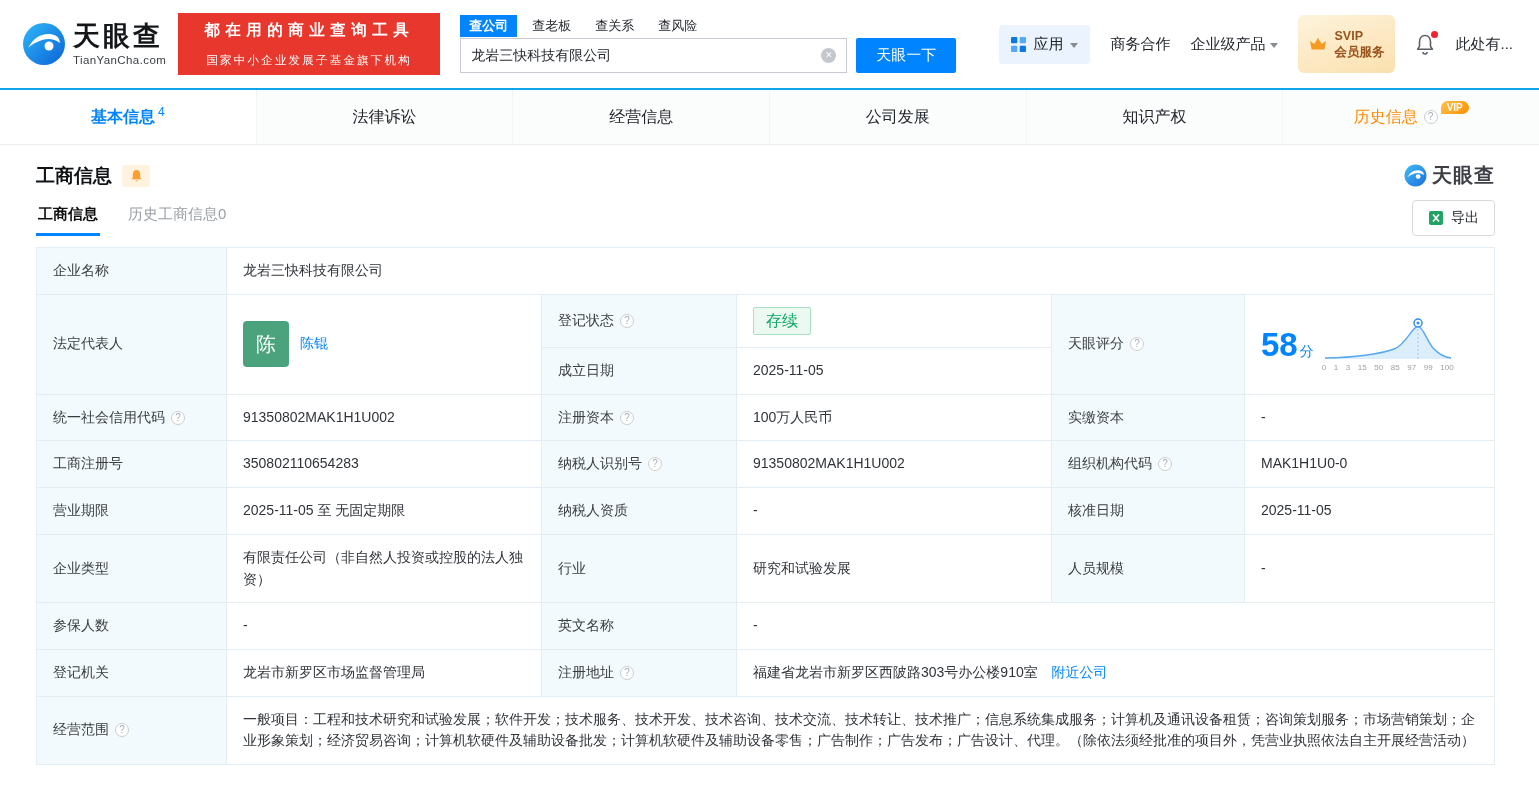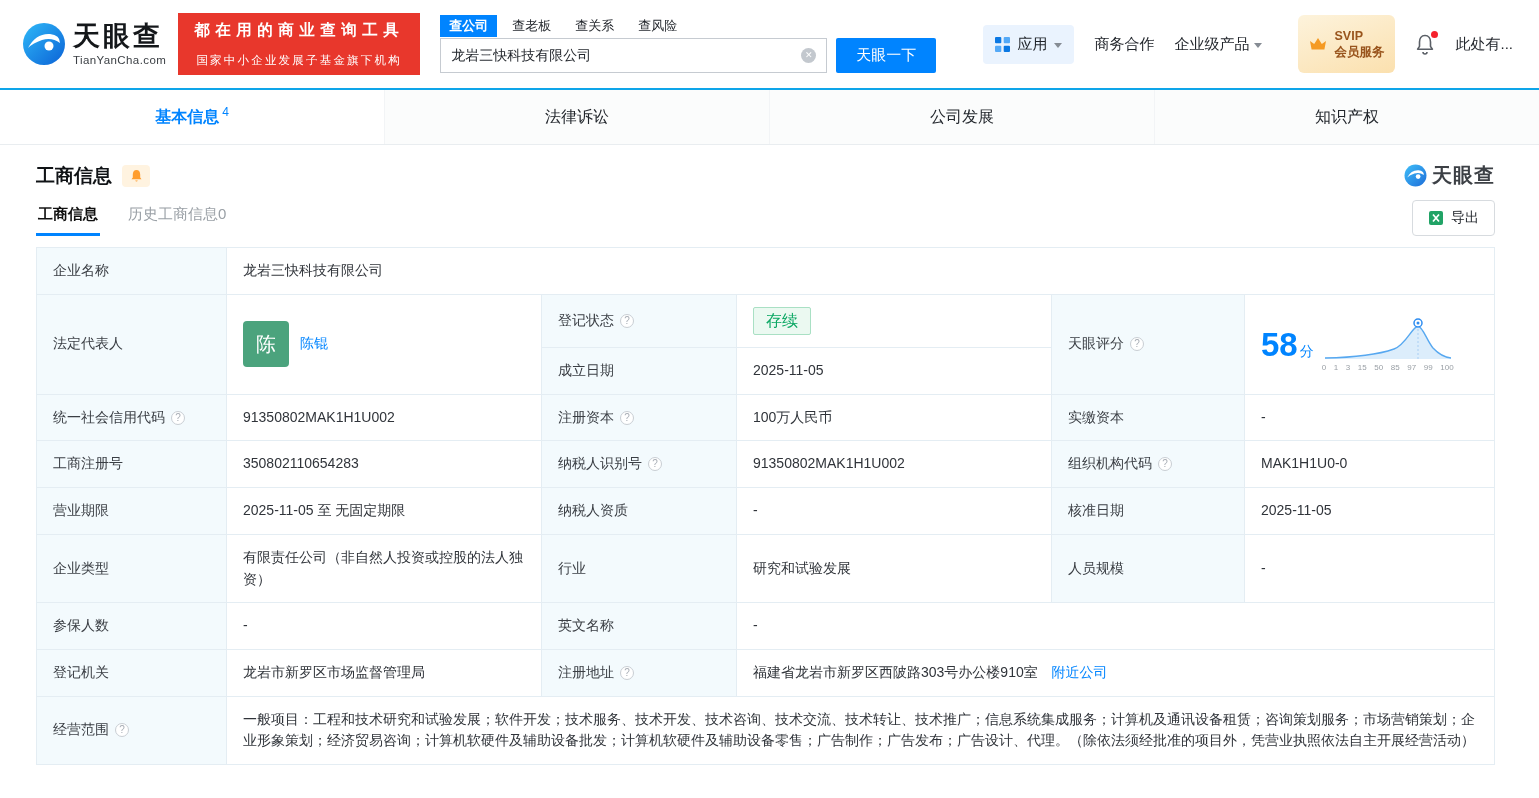--- a/index.html
+++ b/index.html
@@ -9,40 +9,40 @@
     color:#30343a; background:#fff;
   }
   a { text-decoration:none; }
 
   
   .topbar { height:88px; display:flex; align-items:center; padding:0 26px 0 22px; }
   .logo { display:flex; align-items:center; gap:7px; }
   .logo-txt { display:flex; flex-direction:column; }
   .logo-cn { font-size:27px; font-weight:bold; color:#14171a; letter-spacing:3px; line-height:1; }
   .logo-en { font-size:11.5px; color:#3c4045; margin-top:4px; letter-spacing:.4px; }
-  .slogan { margin-left:12px; background:#e8372c; color:#fff; text-align:center; padding:7px 16px; }
+  .slogan { margin-left:12px; background:#e8372c; color:#fff; text-align:center; padding:7px 26px; }
   .slogan-l1 { font-size:15.5px; font-weight:bold; letter-spacing:5.5px; white-space:nowrap; }
   .slogan-l2 { font-size:11.5px; letter-spacing:2.2px; margin-top:12px; white-space:nowrap; }
 
   .search-area { margin-left:20px; }
   .search-tabs { display:flex; align-items:center; gap:6px; margin-bottom:1px; }
   .search-tab { font-size:13px; color:#1f2329; padding:2px 9px; cursor:pointer; white-space:nowrap; }
   .search-tab.active { background:#0084ff; color:#fff; font-weight:bold; }
   .search-row { display:flex; align-items:center; }
   .search-box { width:387px; height:35px; border:1px solid #c6cbd1; display:flex; align-items:center; padding:0 10px; background:#fff; }
   .search-input { flex:1; border:0; outline:0; font-size:14px; color:#1f2329; background:transparent; font-family:inherit; }
   .clear-icon { width:15px; height:15px; border-radius:50%; background:#c3c8ce; color:#fff; font-size:9px; line-height:15px; text-align:center; cursor:pointer; flex:none; }
   .clear-icon::before { content:"✕"; }
   .search-btn { height:35px; width:100px; margin-left:9px; border:0; background:#0084ff; color:#fff; font-size:15px; cursor:pointer; font-family:inherit; border-radius:2px; white-space:nowrap; }
 
   .top-nav { margin-left:auto; display:flex; align-items:center; gap:20px; }
   .app-chip { display:flex; align-items:center; gap:7px; background:#eaf3fe; border-radius:4px; padding:10px 12px; font-size:15px; color:#1f2329; cursor:pointer; }
   .caret { width:0; height:0; border-left:4px solid transparent; border-right:4px solid transparent; border-top:5px solid #868c94; margin-top:2px; }
   .nav-item { font-size:15px; color:#1f2329; cursor:pointer; display:flex; align-items:center; gap:5px; white-space:nowrap; }
-  .svip { display:flex; align-items:center; gap:7px; background:linear-gradient(160deg,#fdf3dc,#fbe0ae); border-radius:6px; padding:13px 11px; cursor:pointer;margin-left:16px; }
+  .svip { display:flex; align-items:center; gap:7px; background:linear-gradient(160deg,#fdf3dc,#fbe0ae); border-radius:6px; padding:13px 11px; cursor:pointer; }
   .svip-text { font-size:12.5px; font-weight:bold; color:#99541c; line-height:1.3; white-space:nowrap; }
   .bell-wrap { position:relative; display:flex; cursor:pointer; }
   .red-dot { position:absolute; top:-2px; right:-3px; width:7px; height:7px; border-radius:50%; background:#f5222d; }
   .nav-more { font-size:15px; color:#1f2329; cursor:pointer; white-space:nowrap; }
 
   
   .main-tabs { display:flex; height:57px; background:#fbfcfc; border-top:2px solid #0ea5e9; border-bottom:1px solid #e9edf0; }
   .main-tab { flex:1; display:flex; align-items:center; justify-content:center; font-size:16px; color:#23272d; cursor:pointer; border-left:1px solid #f2f4f6; }
   .main-tab:first-child { border-left:0; }
   .main-tab.active { background:#fff; color:#0084ff; font-weight:bold; }
@@ -164,24 +164,32 @@
 
 <nav class="main-tabs">
   <div class="main-tab active">
     <span>基本信息</span>
     <span class="tab-count">4</span>
   </div>
   <div class="main-tab">
     <span>法律诉讼</span>
   </div>
   <div class="main-tab">
+    <span>经营信息</span>
+  </div>
+  <div class="main-tab">
     <span>公司发展</span>
   </div>
   <div class="main-tab">
     <span>知识产权</span>
+  </div>
+  <div class="main-tab history">
+    <span>历史信息</span>
+    <span class="help-o"></span>
+    <span class="vip-tag">VIP</span>
   </div>
 </nav>
 
 <main class="content">
 
   <div class="section-head">
     <span class="section-title">工商信息</span>
     <span class="bell-chip">
       <svg width="13" height="14" viewBox="0 0 13 14">
         <path d="M6.5 1 C4 1 2.8 3 2.8 5.4 v3 L1.5 10.3 h10 L10.2 8.4 v-3 C10.2 3 9 1 6.5 1z" fill="#ff9d2e"></path>

